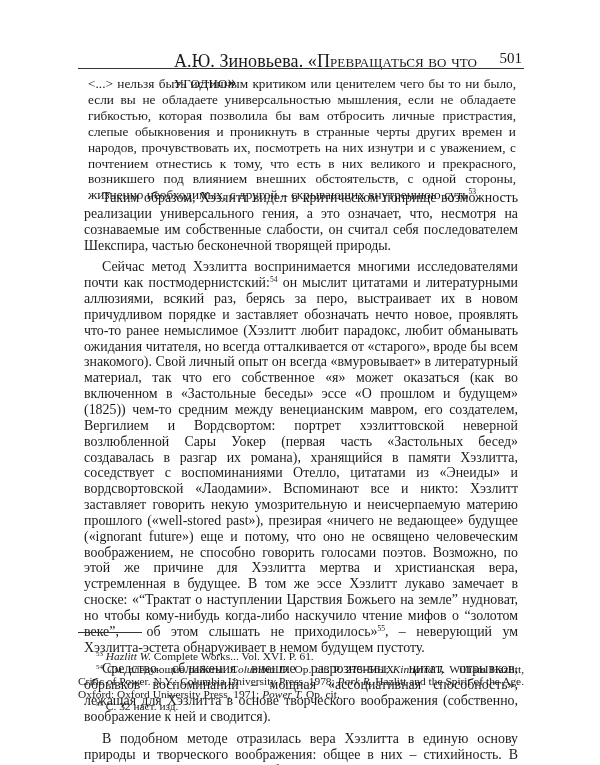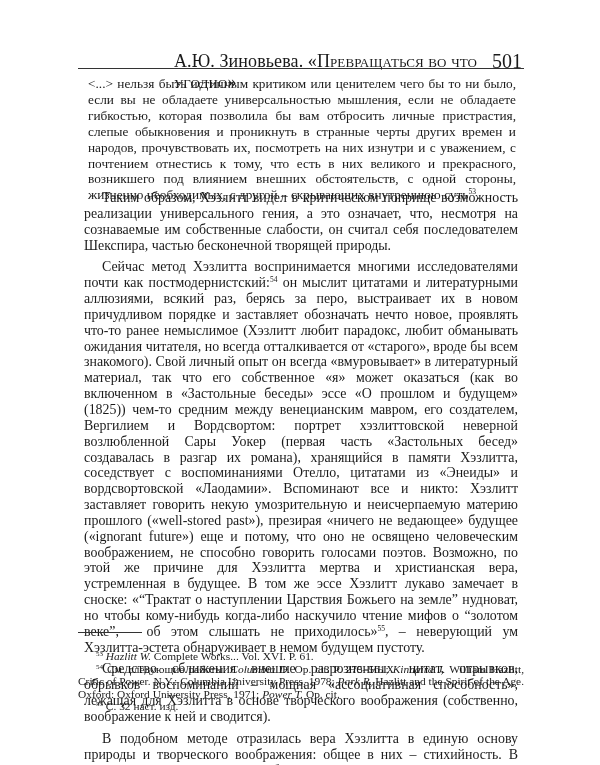--- a/index.html
+++ b/index.html
@@ -2,21 +2,21 @@
 <html><head>
 <meta charset="utf-8">
 <style>
   html, body { margin:0; padding:0; background:#ffffff; }
   body { width:600px; height:765px; position:relative; overflow:hidden;
          font-family:"Liberation Serif","DejaVu Serif",serif; color:#1a1a1a; }
   .header { position:absolute; left:78px; top:51px; width:446px; height:17px;
             border-bottom:1px solid #333; }
   .header .title { position:absolute; left:96px; top:0; font-size:18px; letter-spacing:0.1px; }
   .header .title .sc { font-variant:small-caps; }
-  .header .pno { position:absolute; right:2px; top:-1px; font-size:20px; }
+  .header .pno { position:absolute; right:2px; top:-1px; font-size:15px; }
   .quote { position:absolute; left:88px; top:76px; width:428px;
            font-size:13.3px; line-height:15.9px; text-align:justify; }
   .quote p { margin:0; }
   .body { position:absolute; left:78px; top:190px; width:446px;
           font-size:13.9px; line-height:15.85px; text-align:justify; }
   .body p { margin:6px; text-indent:18px; }
   .body p.first { margin-top:0; }
   sup { font-size:7.5px; line-height:0; vertical-align:5px; }
   .fn-rule { position:absolute; left:78px; top:632px; width:64px; border-top:1px solid #333; }
   .footnotes { position:absolute; left:78px; top:650px; width:446px;

